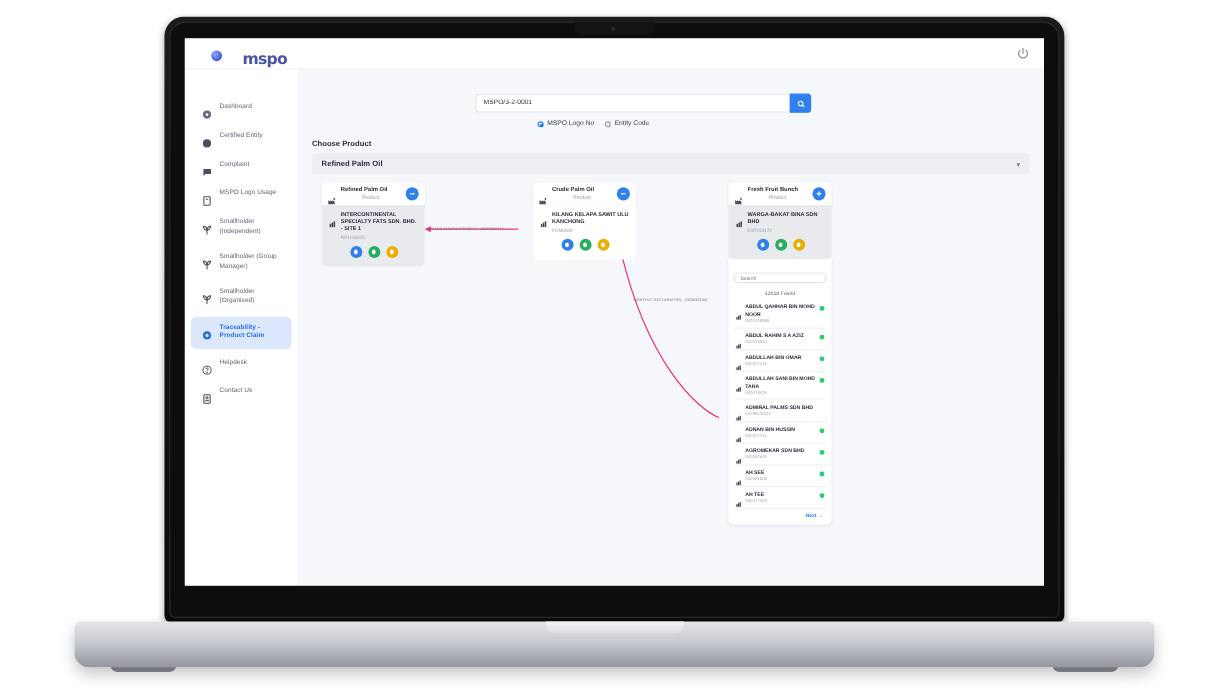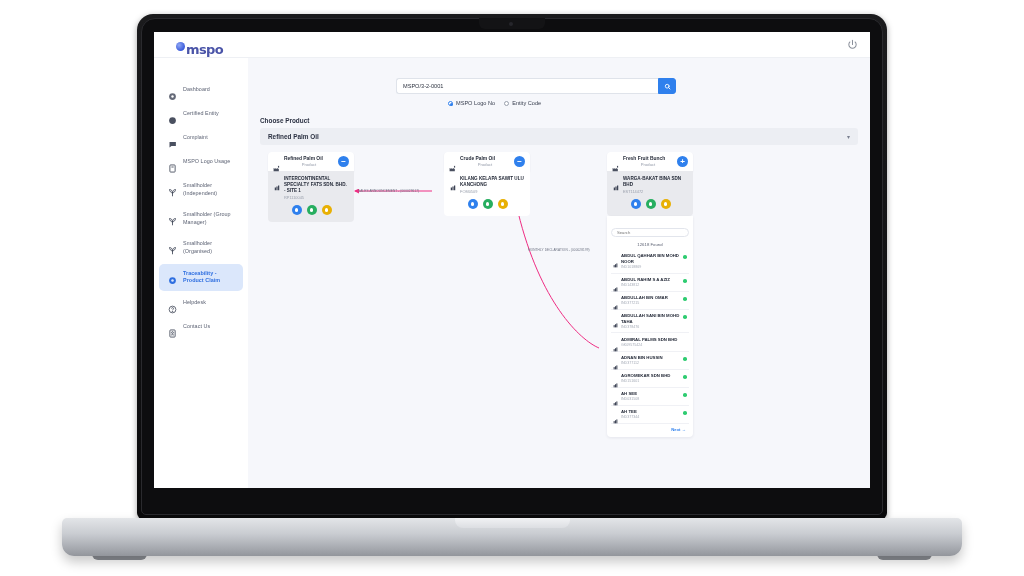--- a/index.html
+++ b/index.html
@@ -55,21 +55,21 @@
   
   .app { position:relative; width:716px; height:456px; background:#f6f7fb; }
   .topbar {
     position:absolute; left:0; top:0; width:716px; height:26px;
     background:#ffffff; border-bottom:1px solid #eef0f4;
   }
   .power-icon { position:absolute; right:12px; top:7px; width:11px; height:11px;
     color:#8a8f9a; }
   .power-icon svg { display:block; }
 
-  .brand { position:absolute; left:22px; top:10px; display:flex; align-items:center; gap:0; }
+  .brand { position:absolute; left:22px; top:10px; display:flex; align-items:center; gap:16px; }
   .brand-mark { width:9px; height:9px; border-radius:50%;
     background: radial-gradient(circle at 35% 35%, #8fa7f5, #3b5bdb 70%); margin-right:1px;
     position:relative; top:-3px;}
   .brand-text { font-size:13px; font-weight:700; color:#4a54a8; letter-spacing:-0.6px;
     font-family:"DejaVu Sans", sans-serif; }
 
   
   .sidebar {
     position:absolute; left:0; top:26px; width:94px; height:430px;
     background:#ffffff;

